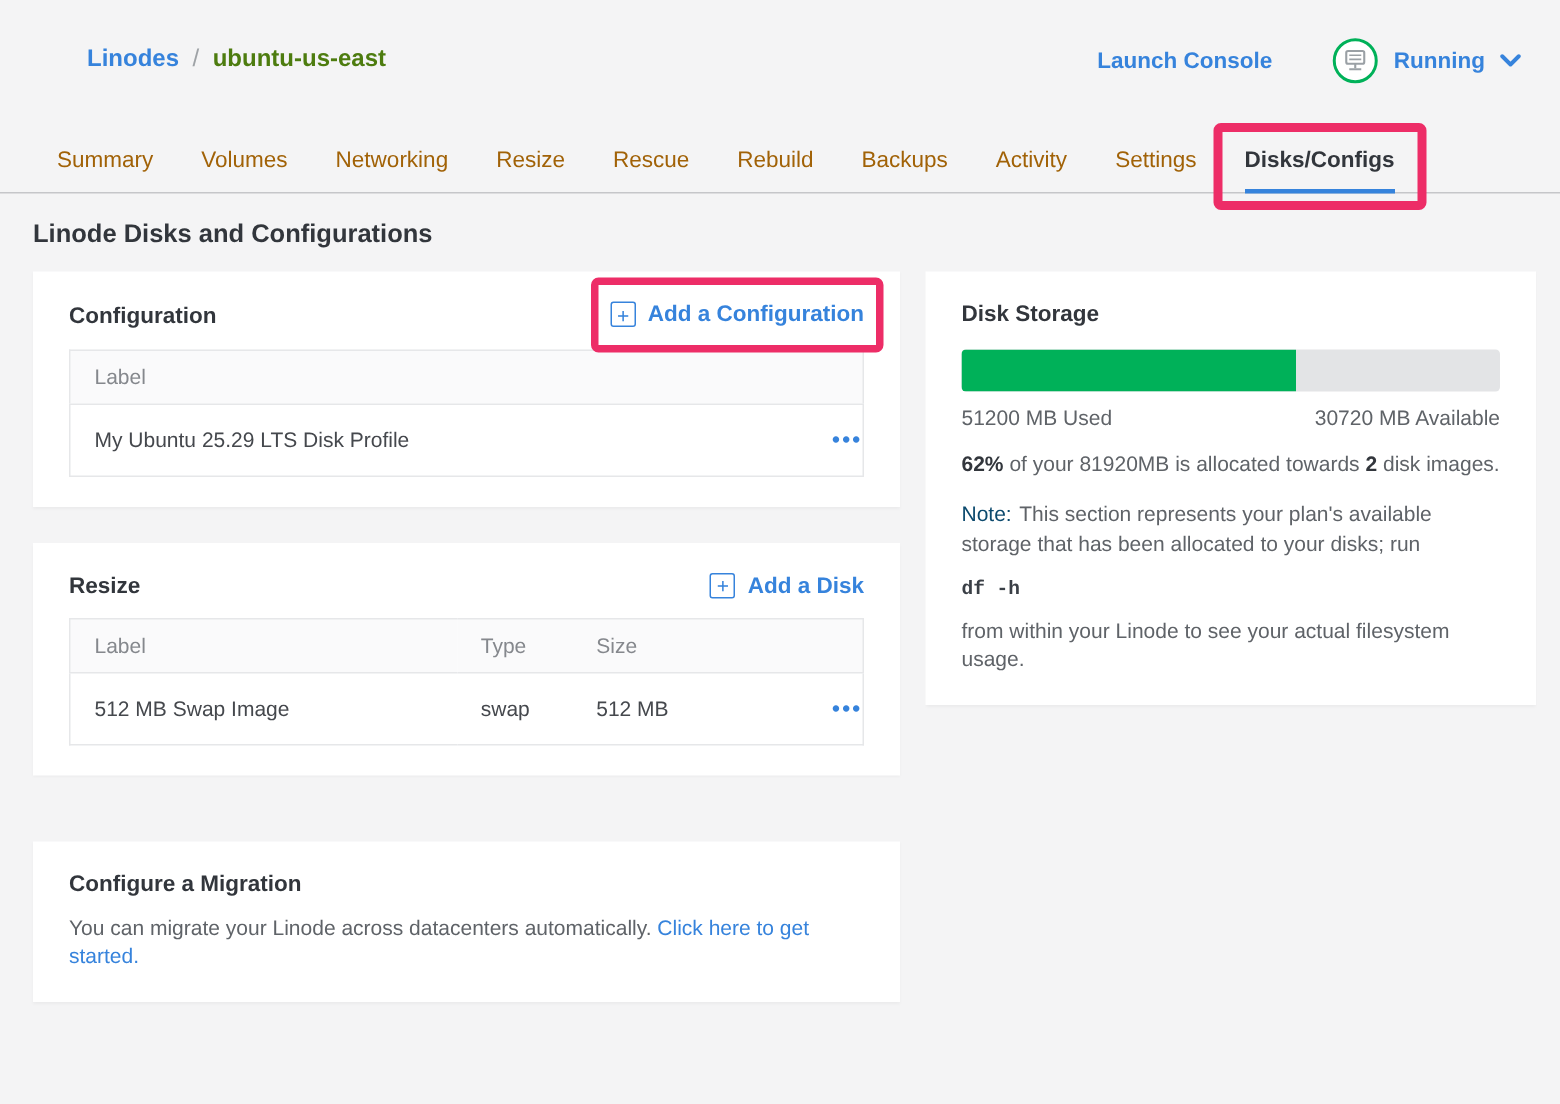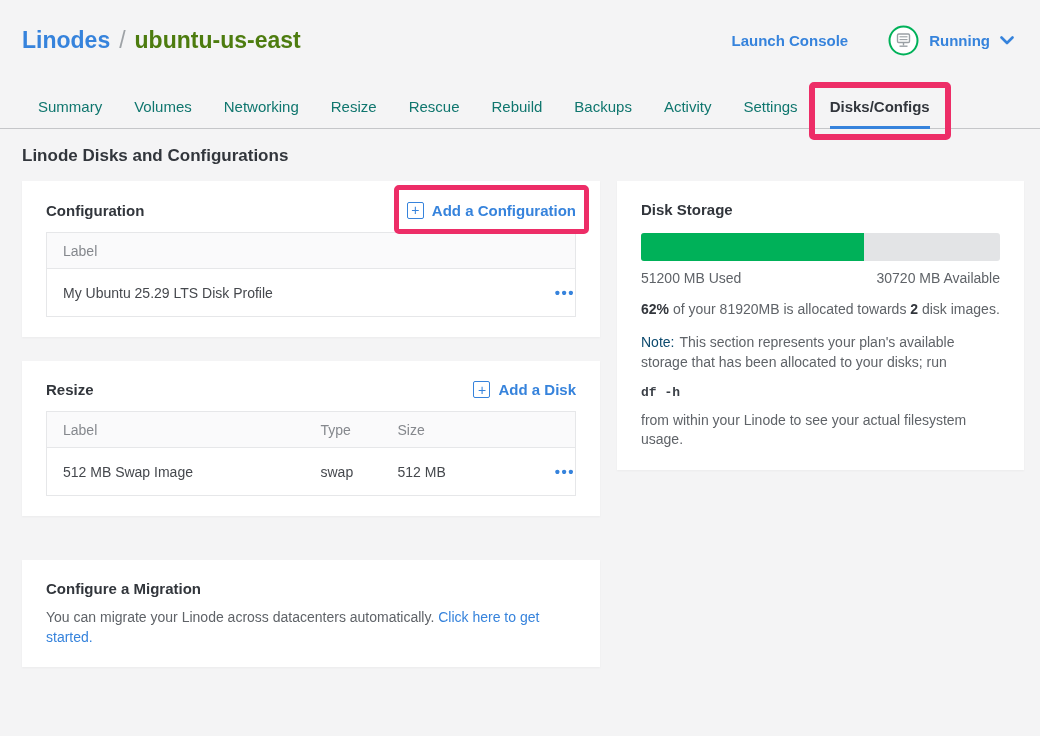--- a/index.html
+++ b/index.html
@@ -13,21 +13,21 @@
   }
 
   
   .header {
     height: 64px;
     display: flex;
     align-items: center;
     justify-content: space-between;
     padding: 16px 26px 0 22px;
   }
-  .breadcrumb { font-size: 23px; display: flex; align-items: flex-end; gap: 9px; }
+  .breadcrumb { font-size: 16px; display: flex; align-items: flex-end; gap: 9px; margin-left: 36px; }
   .crumb-root { color: #3683dc; font-weight: bold; text-decoration: none; cursor: pointer; }
   .crumb-sep { color: #9ea2a6; font-weight: normal; }
   .crumb-current { color: #4d7c0f; font-weight: bold; }
   .header-right { display: flex; align-items: center; }
   .launch-console { color: #3683dc; font-weight: bold; font-size: 15px; text-decoration: none; cursor: pointer; }
   .status-group { display: flex; align-items: center; margin-left: 40px; cursor: pointer; text-align: center; }
   .status-icon { width: 31px; height: 31px; display: block; }
   .status-label { color: #3683dc; font-weight: bold; font-size: 15px; margin: 0 10px 0 10px; }
   .chevron { display: block; }
 
@@ -35,21 +35,21 @@
   .tabbar {
     margin-top: 34px;
     display: flex;
     gap: 32px;
     padding-left: 38px;
     border-bottom: 1px solid #c5c6c9;
     align-items: flex-end;
   }
   .tab {
     font-size: 15px;
-    color: #0f766e;
+    color: #a16207;
     padding-bottom: 13px;
     position: relative;
     cursor: pointer;
     white-space: nowrap;
   }
   .tab--active { color: #32363c; font-weight: bold; }
   .tab--active::after {
     content: "";
     position: absolute;
     left: 0; right: 0; bottom: -1px;

